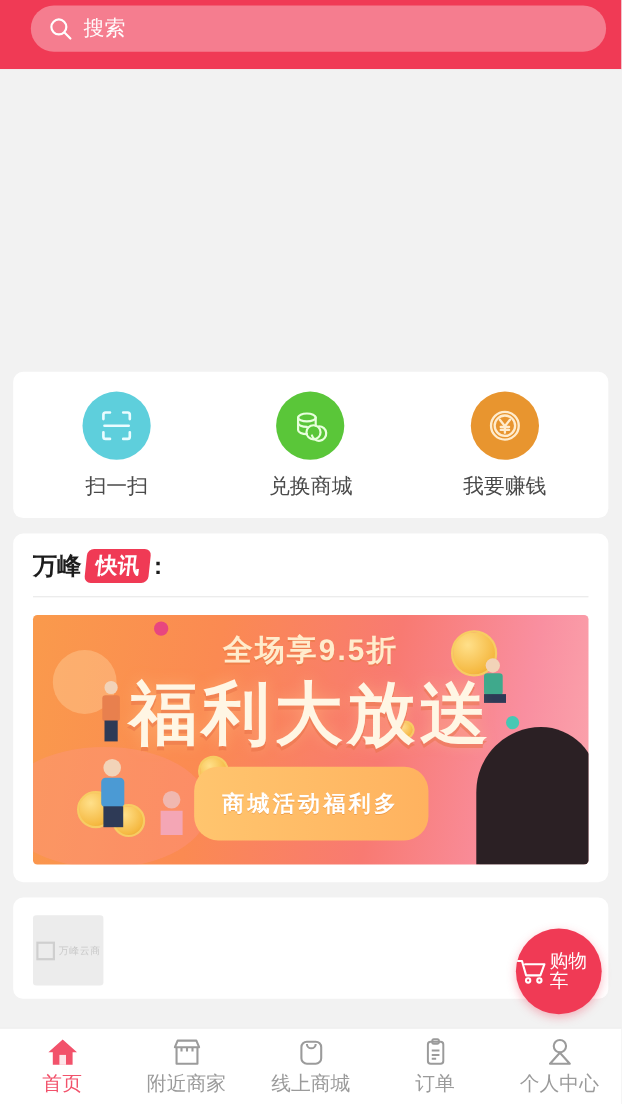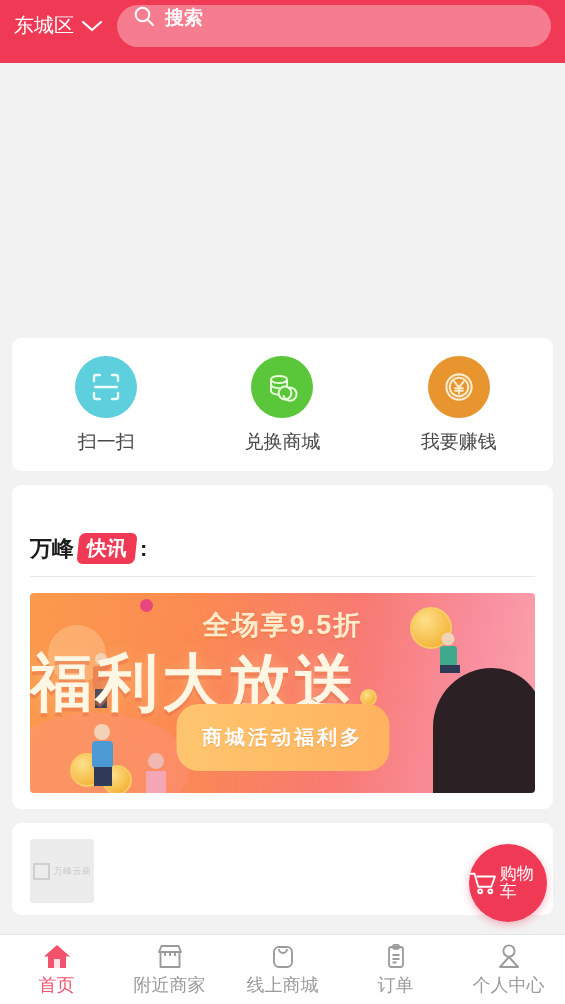--- a/index.html
+++ b/index.html
@@ -27,21 +27,21 @@
   
   .header {
     background:#f03a55; flex:0 0 63px;
     display:flex; align-items:center; padding:0 14px 12px 14px;
   }
   .loc { display:flex; align-items:center; gap:7px; color:#fff; cursor:pointer; }
   .loc-label { font-size:20px; }
   .searchbar {
     flex:1; margin-left:14px; height:42px; border-radius:21px;
     background:rgba(255,255,255,.34);
-    display:flex; align-items:flex-start; padding:0 16px; gap:10px; cursor:text;font-weight:bold;
+    display:flex; align-items:center; padding:0 16px; gap:10px; cursor:text;
   }
   .search-ph { color:#fff; font-size:19px; opacity:.97; }
 
   
   .body { flex:1; position:relative; overflow:hidden; background:#f2f2f2; }
 
   .placeholder-banner { height:275px; background:#f2f2f2; }
 
   .card { background:#fff; border-radius:9px; margin:0 12px; }
 
@@ -49,44 +49,44 @@
   .quick { display:flex; padding:18px 6px 16px 6px; }
   .quick-item { flex:1; display:flex; flex-direction:column; align-items:center; gap:11px; cursor:pointer; }
   .q-circle {
     width:62px; height:62px; border-radius:50%;
     display:flex; align-items:center; justify-content:center;
   }
   .q-label { font-size:19px; color:#4a4a4a; }
 
   
   .news { margin-top:14px; padding:14px 18px 16px 18px; }
-  .news-head { display:flex; align-items:center; gap:0;margin-top:34px; }
+  .news-head { display:flex; align-items:center; gap:0; }
   .news-brand { font-size:22px; font-weight:bold; color:#1c1c1c; }
   .news-badge {
     background:#f03a55; color:#fff; font-size:20px; font-weight:bold;
     padding:2px 9px; border-radius:6px; margin:0 4px;
     transform:skewX(-6deg); display:inline-block;
   }
   .news-colon { font-size:22px; font-weight:bold; color:#1c1c1c; }
   .news-divider { height:1px; background:#e8e8e8; margin-top:12px; }
 
   
   .promo {
-    position:relative; margin-top:16px; height:200px; border-radius:4px;
+    position:relative; margin-top:16px; height:227px; border-radius:4px;
     overflow:hidden;
     background:linear-gradient(100deg,#fa9a4c 0%,#fb8a52 32%,#f87a72 62%,#f98fa0 85%,#fba6ae 100%);
   }
   .promo-inner { position:absolute; inset:0; }
   .promo-top {
     position:absolute; top:14px; left:0; right:0; text-align:center;
     font-size:27px; font-weight:bold; color:#ffeccd;
     letter-spacing:2px; text-shadow:0 2px 0 rgba(226,120,60,.45);
   }
   .promo-main {
-    position:absolute; top:48px; left:0; right:0; text-align:left;
+    position:absolute; top:48px; left:0; right:0; text-align:center;
     font-size:62px; font-weight:bold; color:#fff6e4;
     letter-spacing:4px; text-shadow:0 4px 0 rgba(232,112,70,.5), 0 0 14px rgba(255,200,140,.45);
   }
   .promo-pill {
     position:absolute; bottom:22px; left:50%; transform:translateX(-50%);
     background:linear-gradient(90deg,#ffc56e,#ffb25f);
     color:#fff; font-size:20px; font-weight:bold; letter-spacing:3px;
     padding:20px 26px; border-radius:22px;
     text-shadow:0 1px 0 rgba(215,120,40,.4);
   }
@@ -133,26 +133,20 @@
   .tab.active { color:#f2526b; }
   .tab-label { font-size:18px; }
 </style>
 </head>
 <body>
 
 <div id="app">
 
 
   <div class="header">
-    <div class="loc">
-      <span class="loc-label">东城区</span>
-      <svg width="22" height="14" viewBox="0 0 22 14">
-        <path d="M2 3 L11 11 L20 3" fill="none" stroke="#fff" stroke-width="2.2" stroke-linecap="round" stroke-linejoin="round"></path>
-      </svg>
-    </div>
     <div class="searchbar">
       <svg width="22" height="22" viewBox="0 0 22 22">
         <circle cx="9.5" cy="9.5" r="6.8" fill="none" stroke="#fff" stroke-width="2"></circle>
         <line x1="14.6" y1="14.6" x2="20" y2="20" stroke="#fff" stroke-width="2" stroke-linecap="round"></line>
       </svg>
       <span class="search-ph">搜索</span>
     </div>
   </div>
 
   <div class="body">

